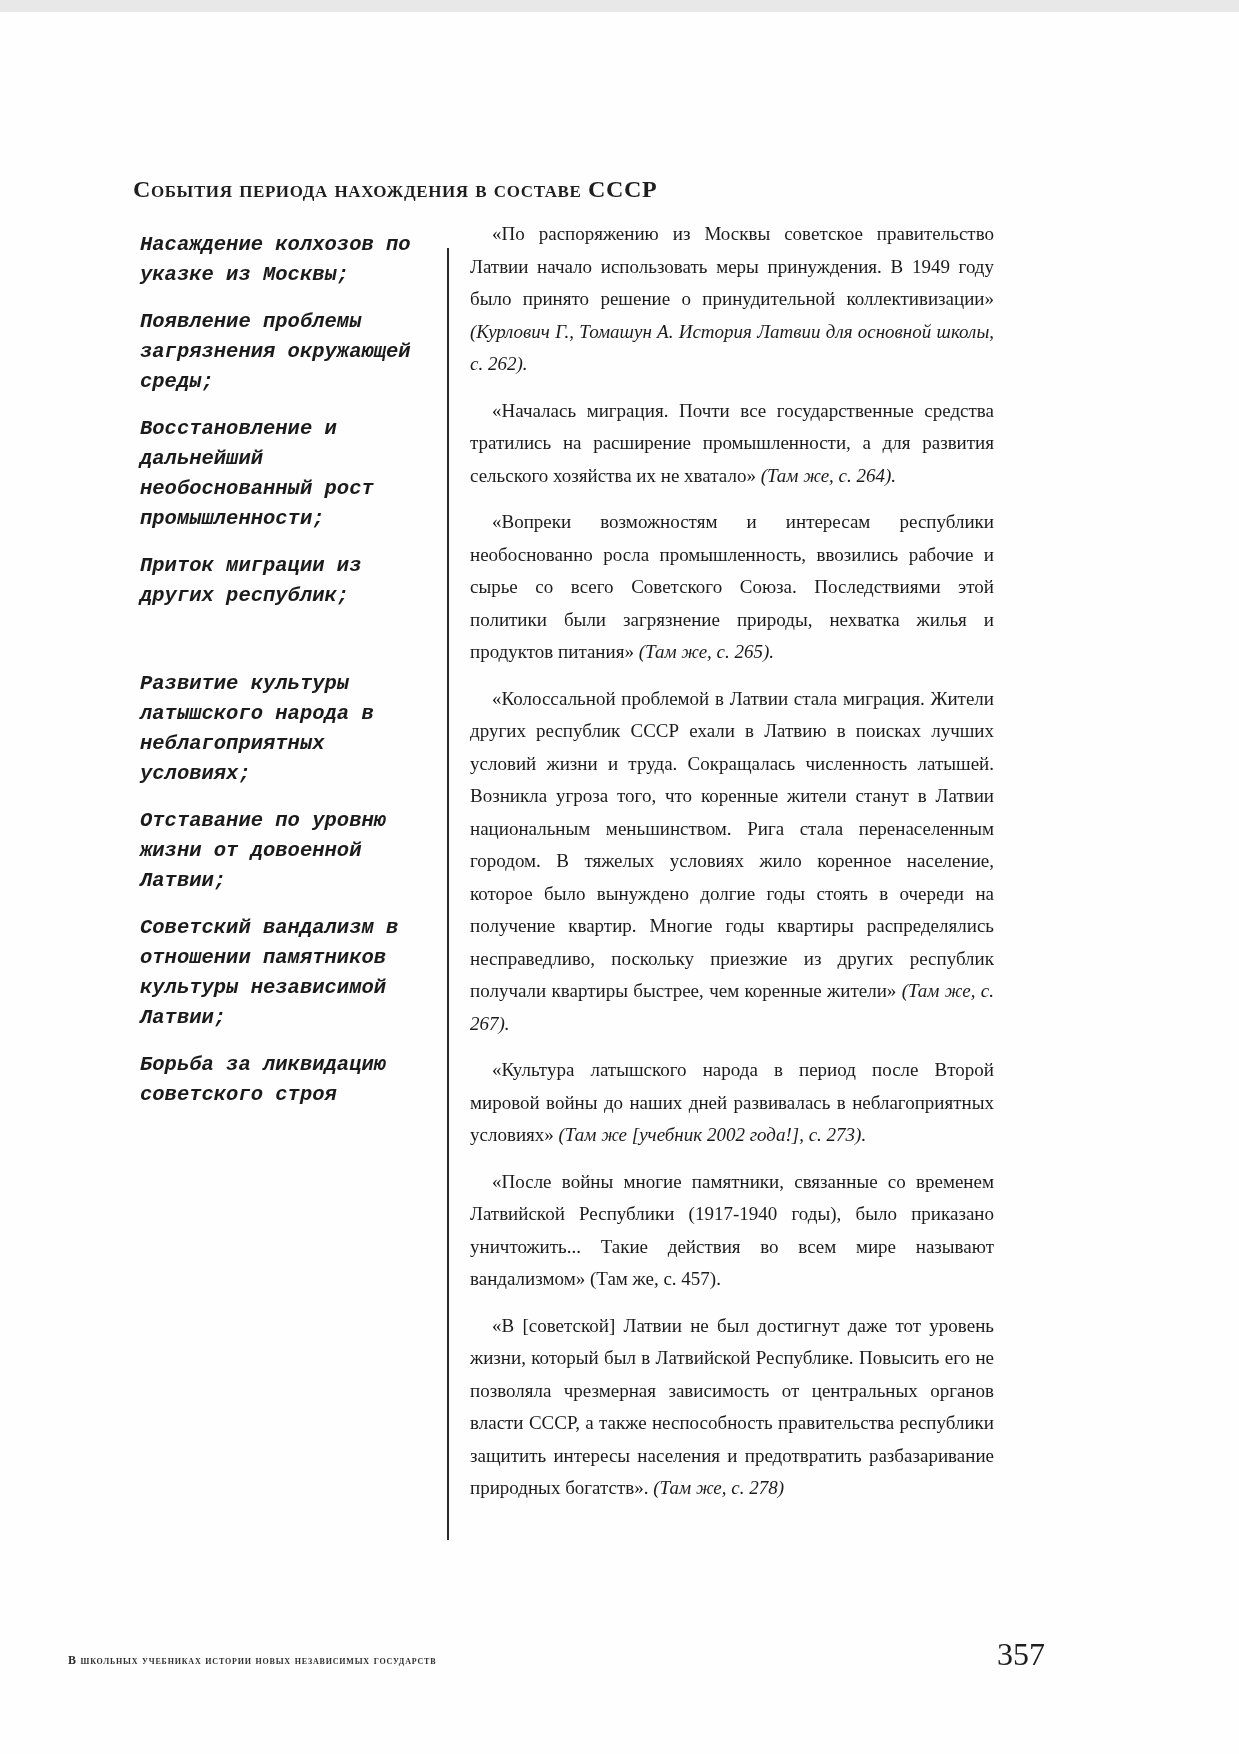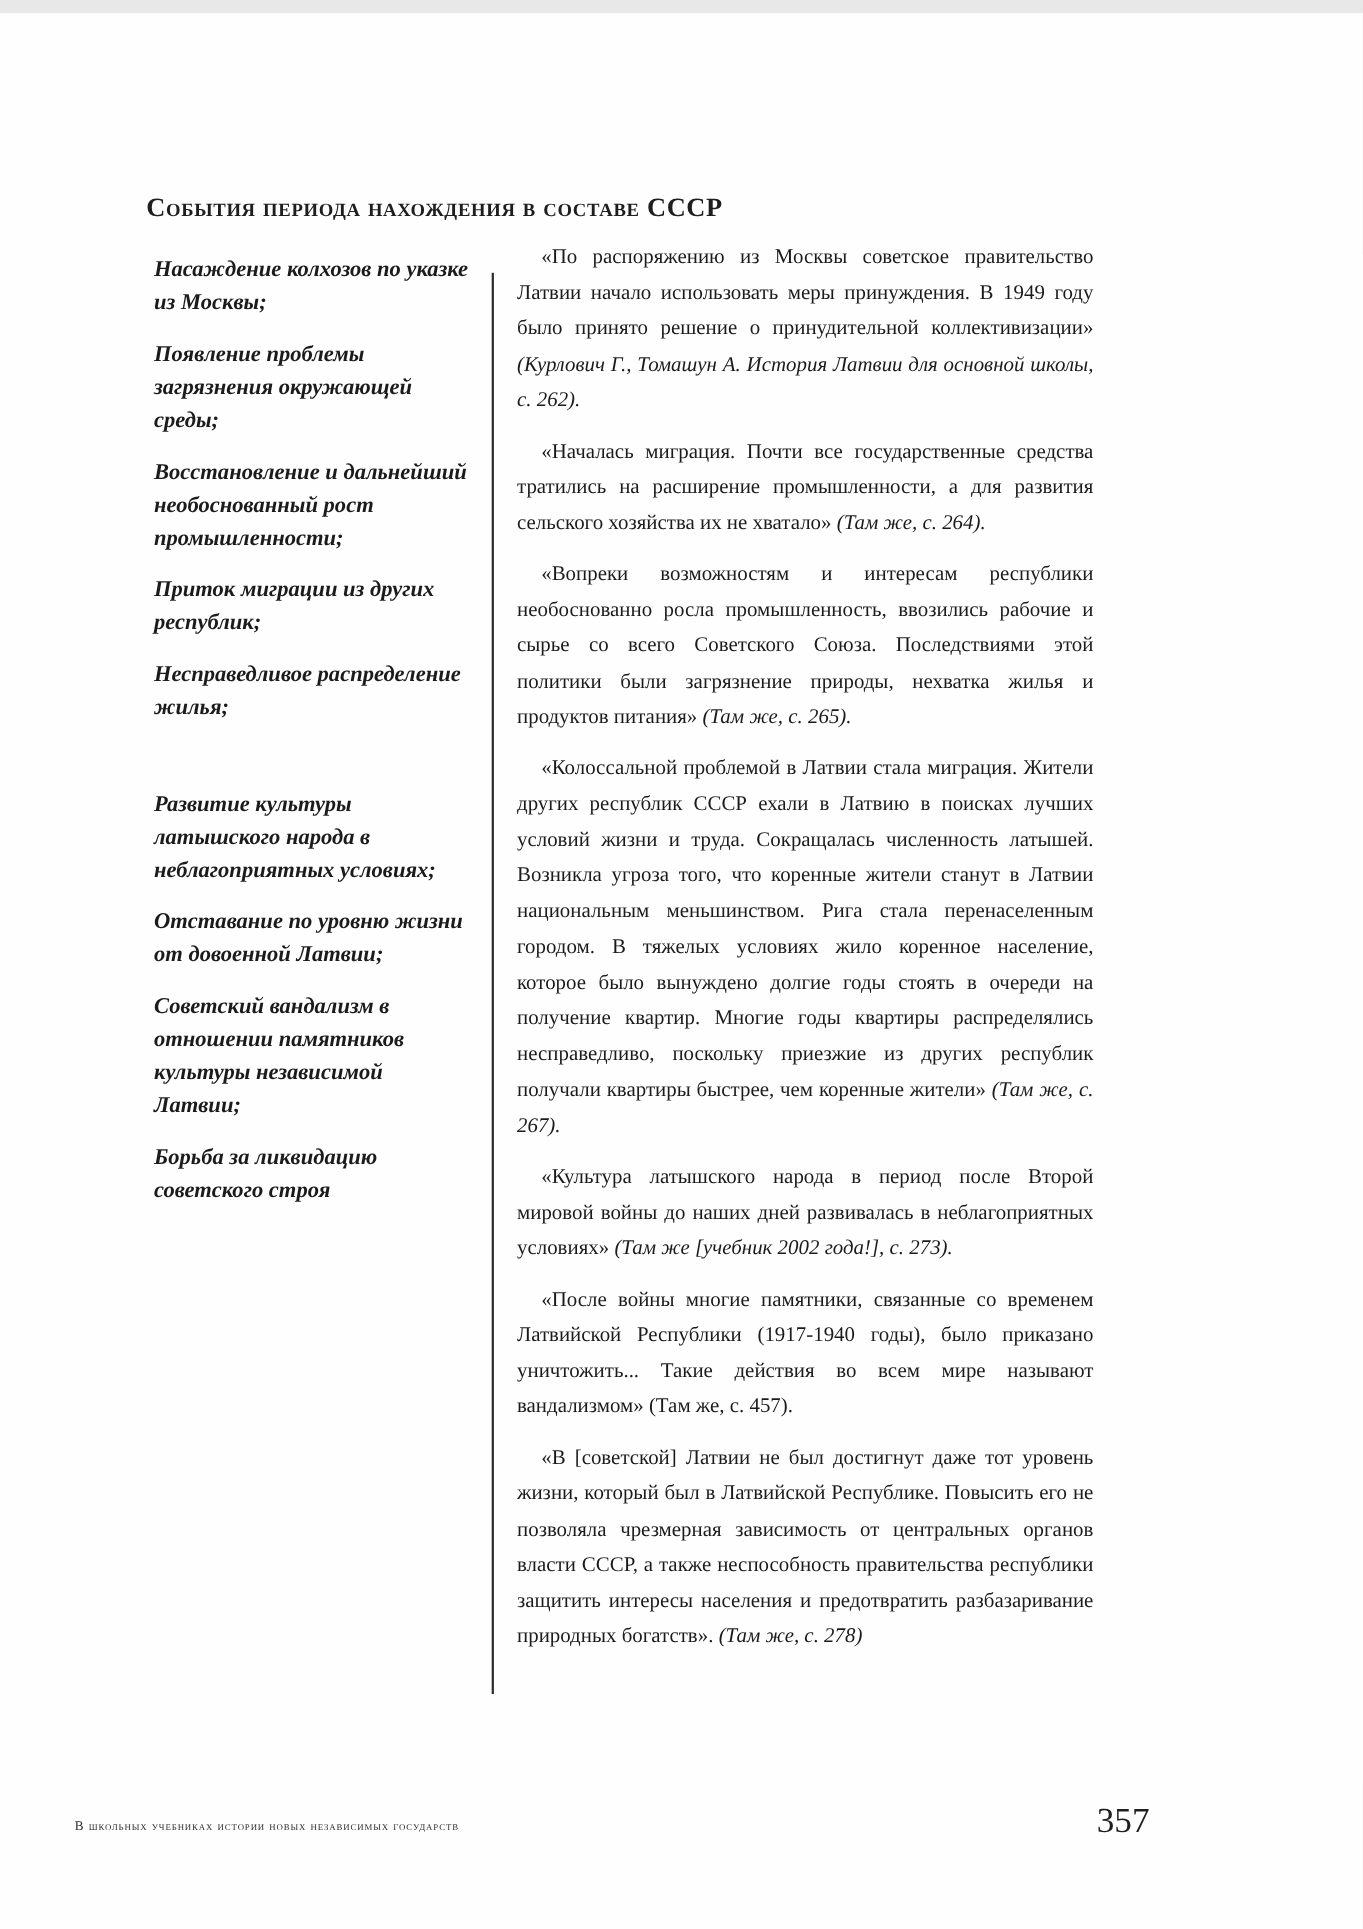--- a/index.html
+++ b/index.html
@@ -26,20 +26,21 @@
     font-weight: bold;
     font-variant: small-caps;
     letter-spacing: 0.6px;
     color: #1e1e1e;
   }
   .left-column {
     position: absolute;
     left: 140px;
     top: 218px;
     width: 290px;
+    font-family: Liberation Mono, monospace;
   }
   .left-item {
     margin: 0 0 17px 0;
     font-size: 20.5px;
     line-height: 30px;
     font-weight: bold;
     font-style: italic;
     color: #1b1b1b;
   }
   .left-item.gap-top {
@@ -72,20 +73,21 @@
   }
   .footer-line {
     position: absolute;
     left: 68px;
     top: 1641px;
     width: 700px;
     font-size: 12px;
     font-variant: small-caps;
     letter-spacing: 0.8px;
     color: #2e2e2e;
+    font-weight: bold;
   }
   .page-number {
     position: absolute;
     left: 997px;
     top: 1624px;
     font-size: 32px;
     color: #1e1e1e;
   }
 </style>
 </head>
@@ -93,21 +95,20 @@
 
 <div class="page">
 
   <h1 class="page-title">События периода нахождения в составе СССР</h1>
 
   <div class="left-column">
     <p class="left-item">Насаждение колхозов по указке из Москвы;</p>
     <p class="left-item">Появление проблемы загрязнения окружающей среды;</p>
     <p class="left-item">Восстановление и дальнейший необоснованный рост промышленности;</p>
     <p class="left-item">Приток миграции из других республик;</p>
-    <p class="left-item">Несправедливое распределение жилья;</p>
     <p class="left-item gap-top">Развитие культуры латышского народа в неблагоприятных условиях;</p>
     <p class="left-item">Отставание по уровню жизни от довоенной Латвии;</p>
     <p class="left-item">Советский вандализм в отношении памятников культуры независимой Латвии;</p>
     <p class="left-item">Борьба за ликвидацию советского строя</p>
   </div>
 
   <div class="divider"></div>
 
   <div class="right-column">
     <p class="para"><span>«По распоряжению из Москвы советское правительство Латвии начало использовать меры принуждения. В 1949 году было принято решение о принудительной коллективизации»</span> <span class="cite" data-style="italic">(Курлович Г., Томашун А. История Латвии для основной школы, с. 262).</span></p>

